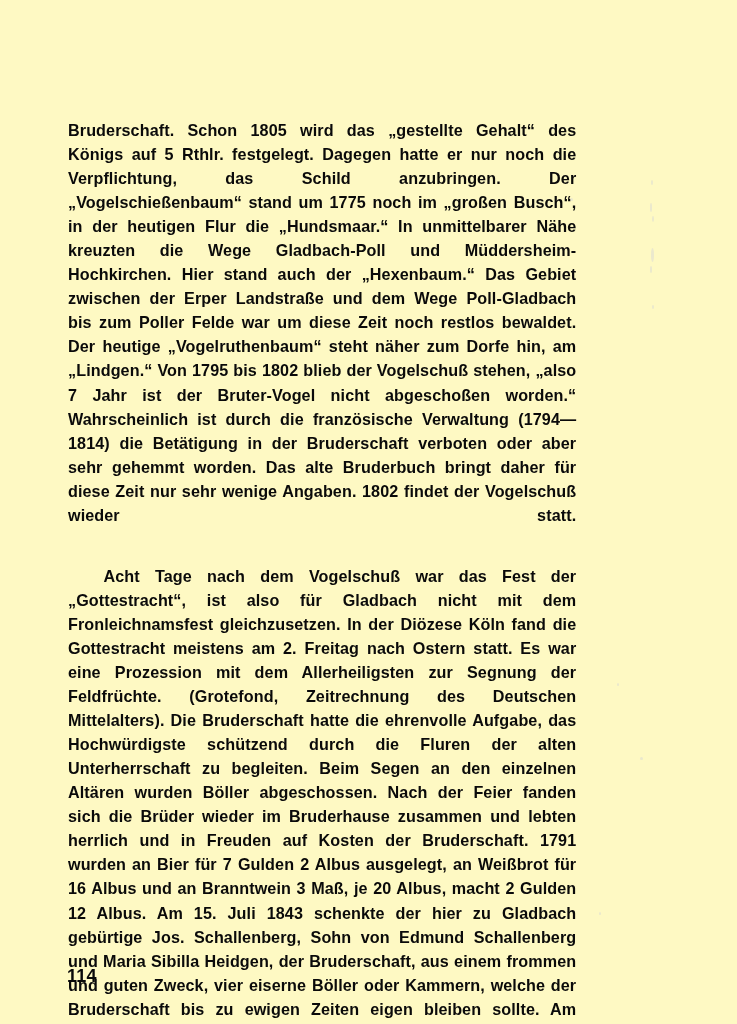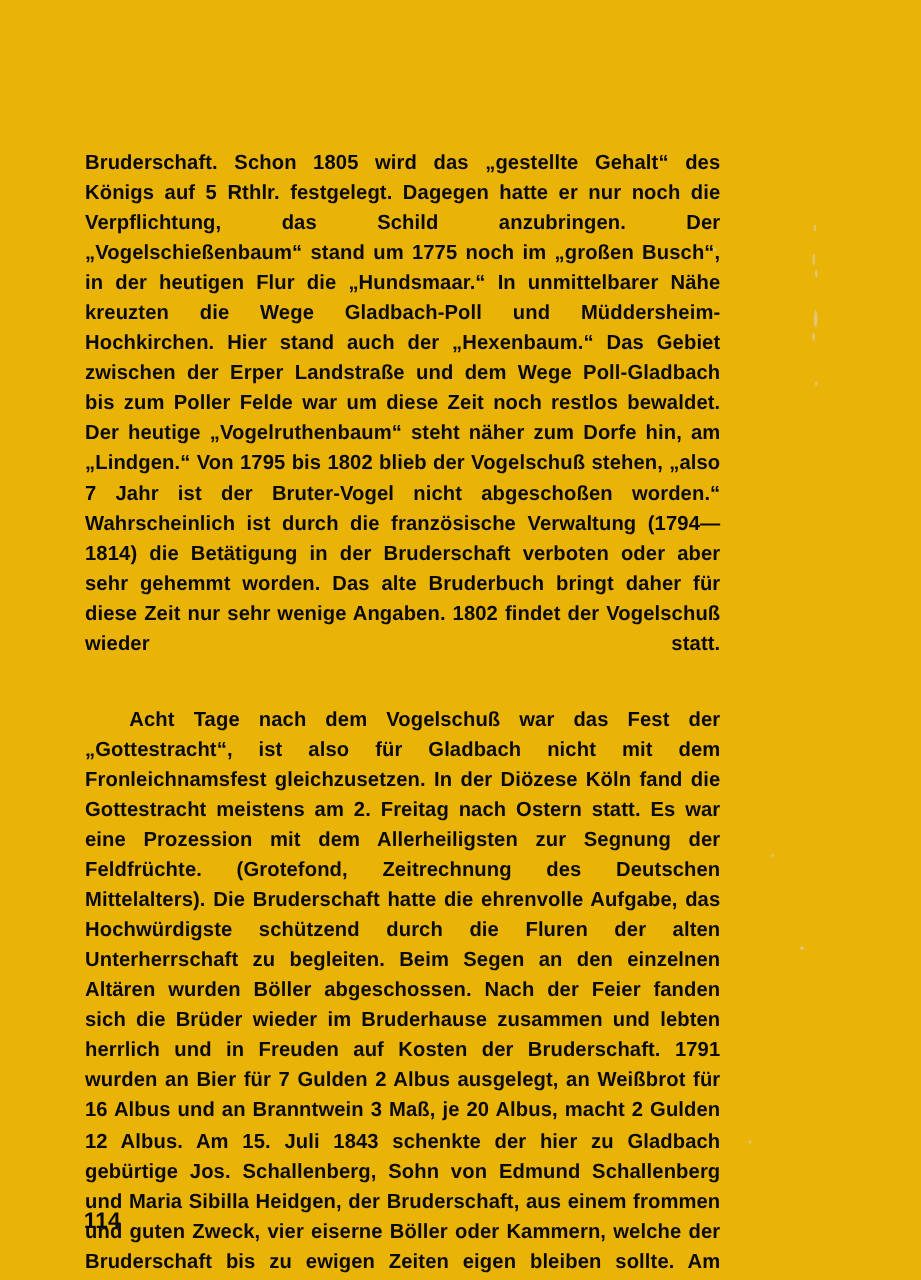--- a/index.html
+++ b/index.html
@@ -15,21 +15,21 @@
     overflow: hidden;
     font-family: "Liberation Sans", "DejaVu Sans", sans-serif;
     color: #0a0a0a;
     -webkit-font-smoothing: antialiased;
   }
 
   
   #page-sheet {
     position: absolute;
     inset: 0;
-    background: #eab308;
+    background: #fef9c3;
   }
 
   
   #text-column {
     position: absolute;
     left: 68px;
     top: 118px;
     width: 516px;
   }
 

